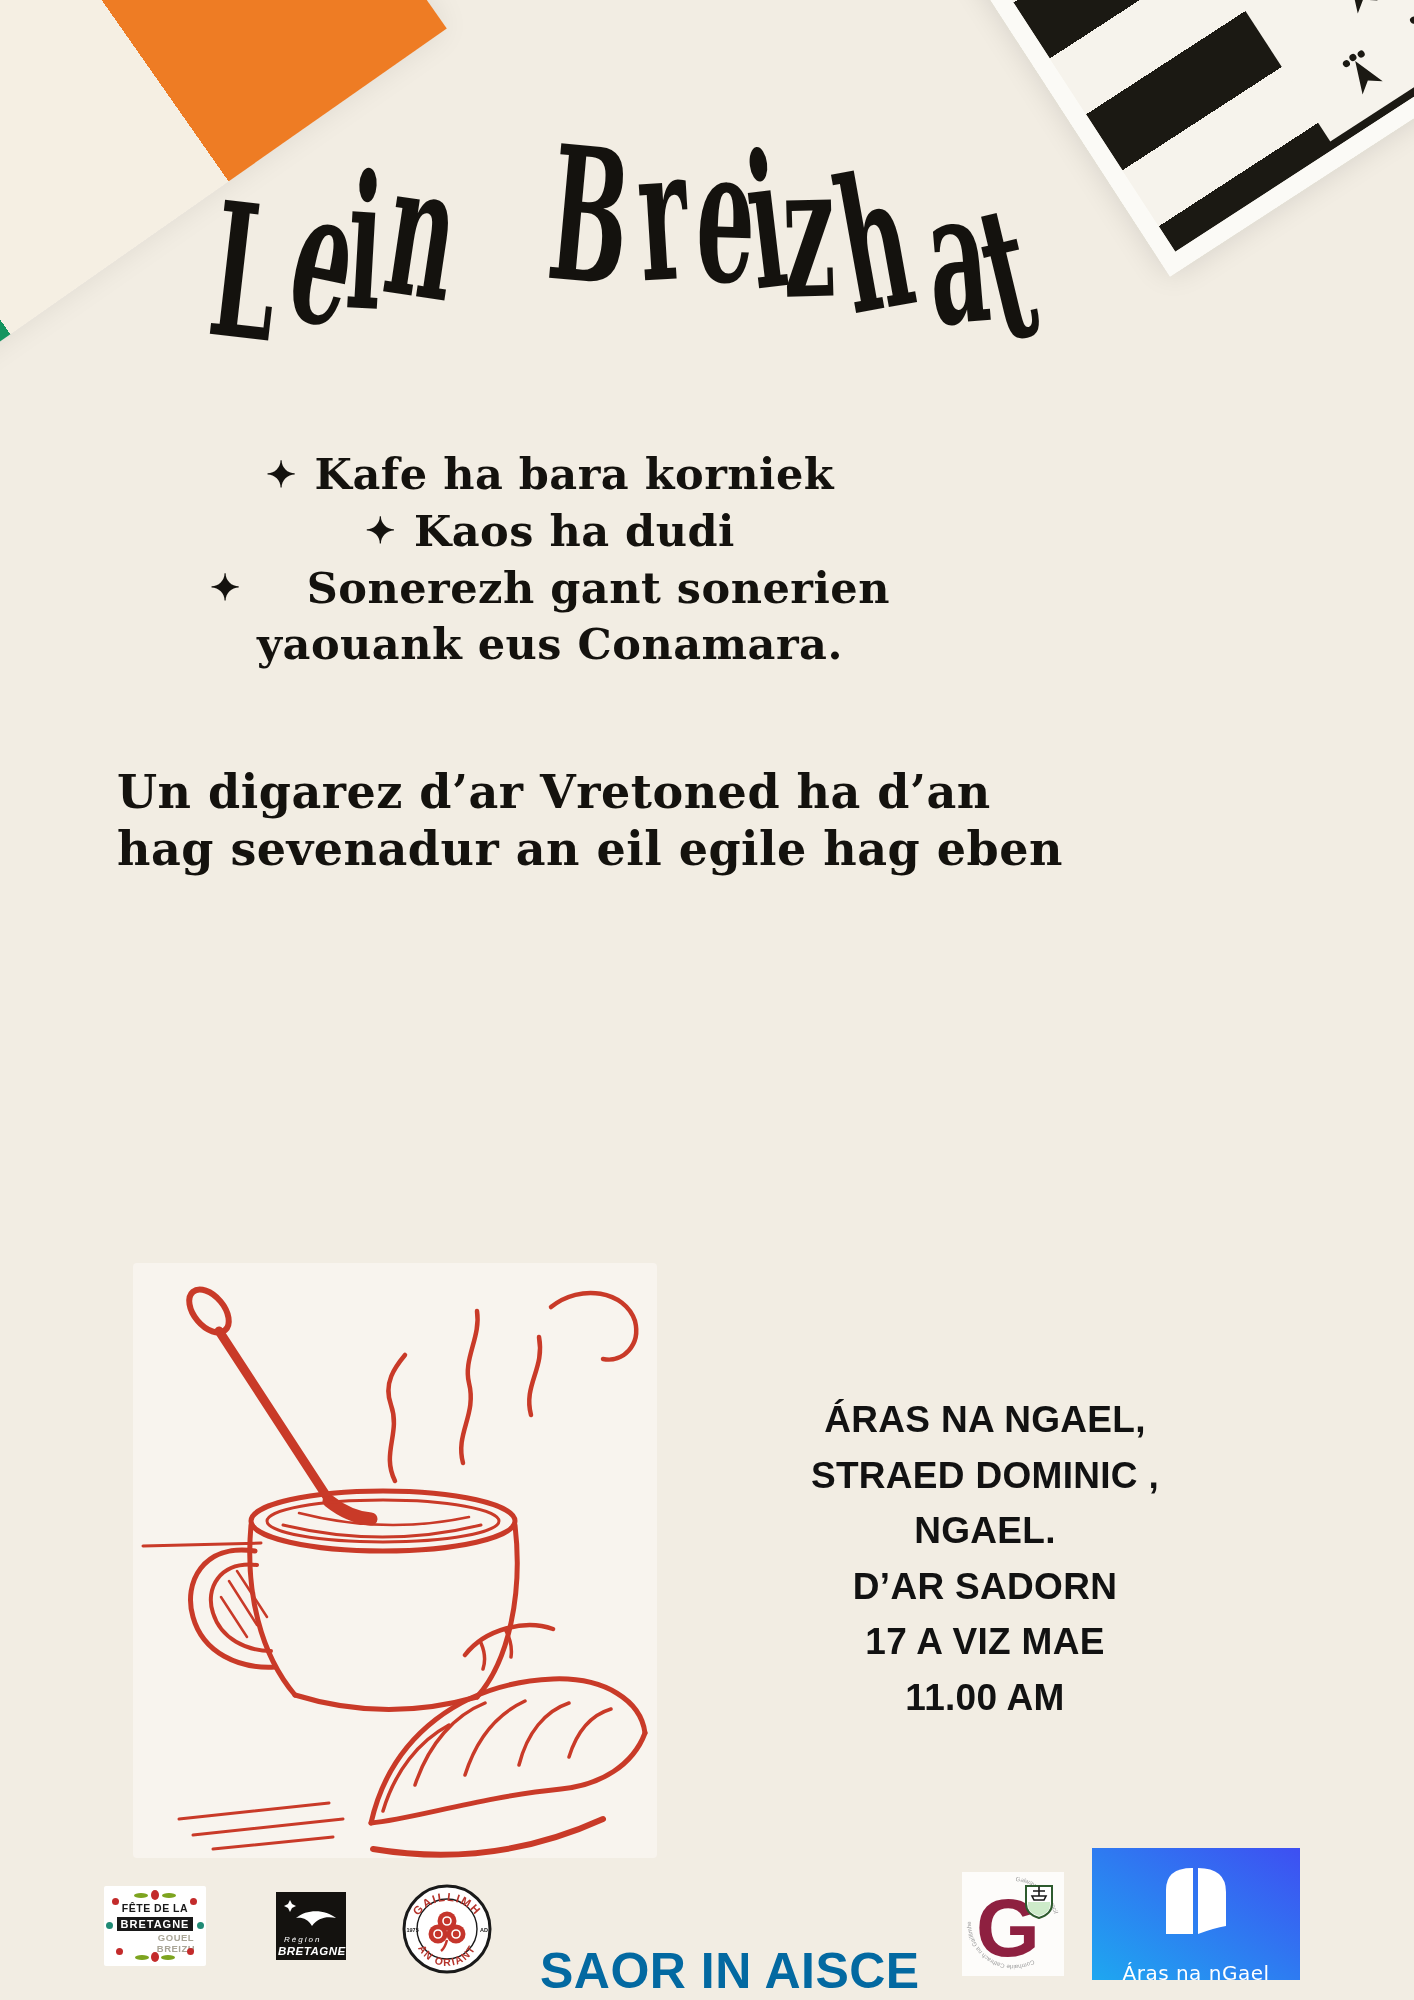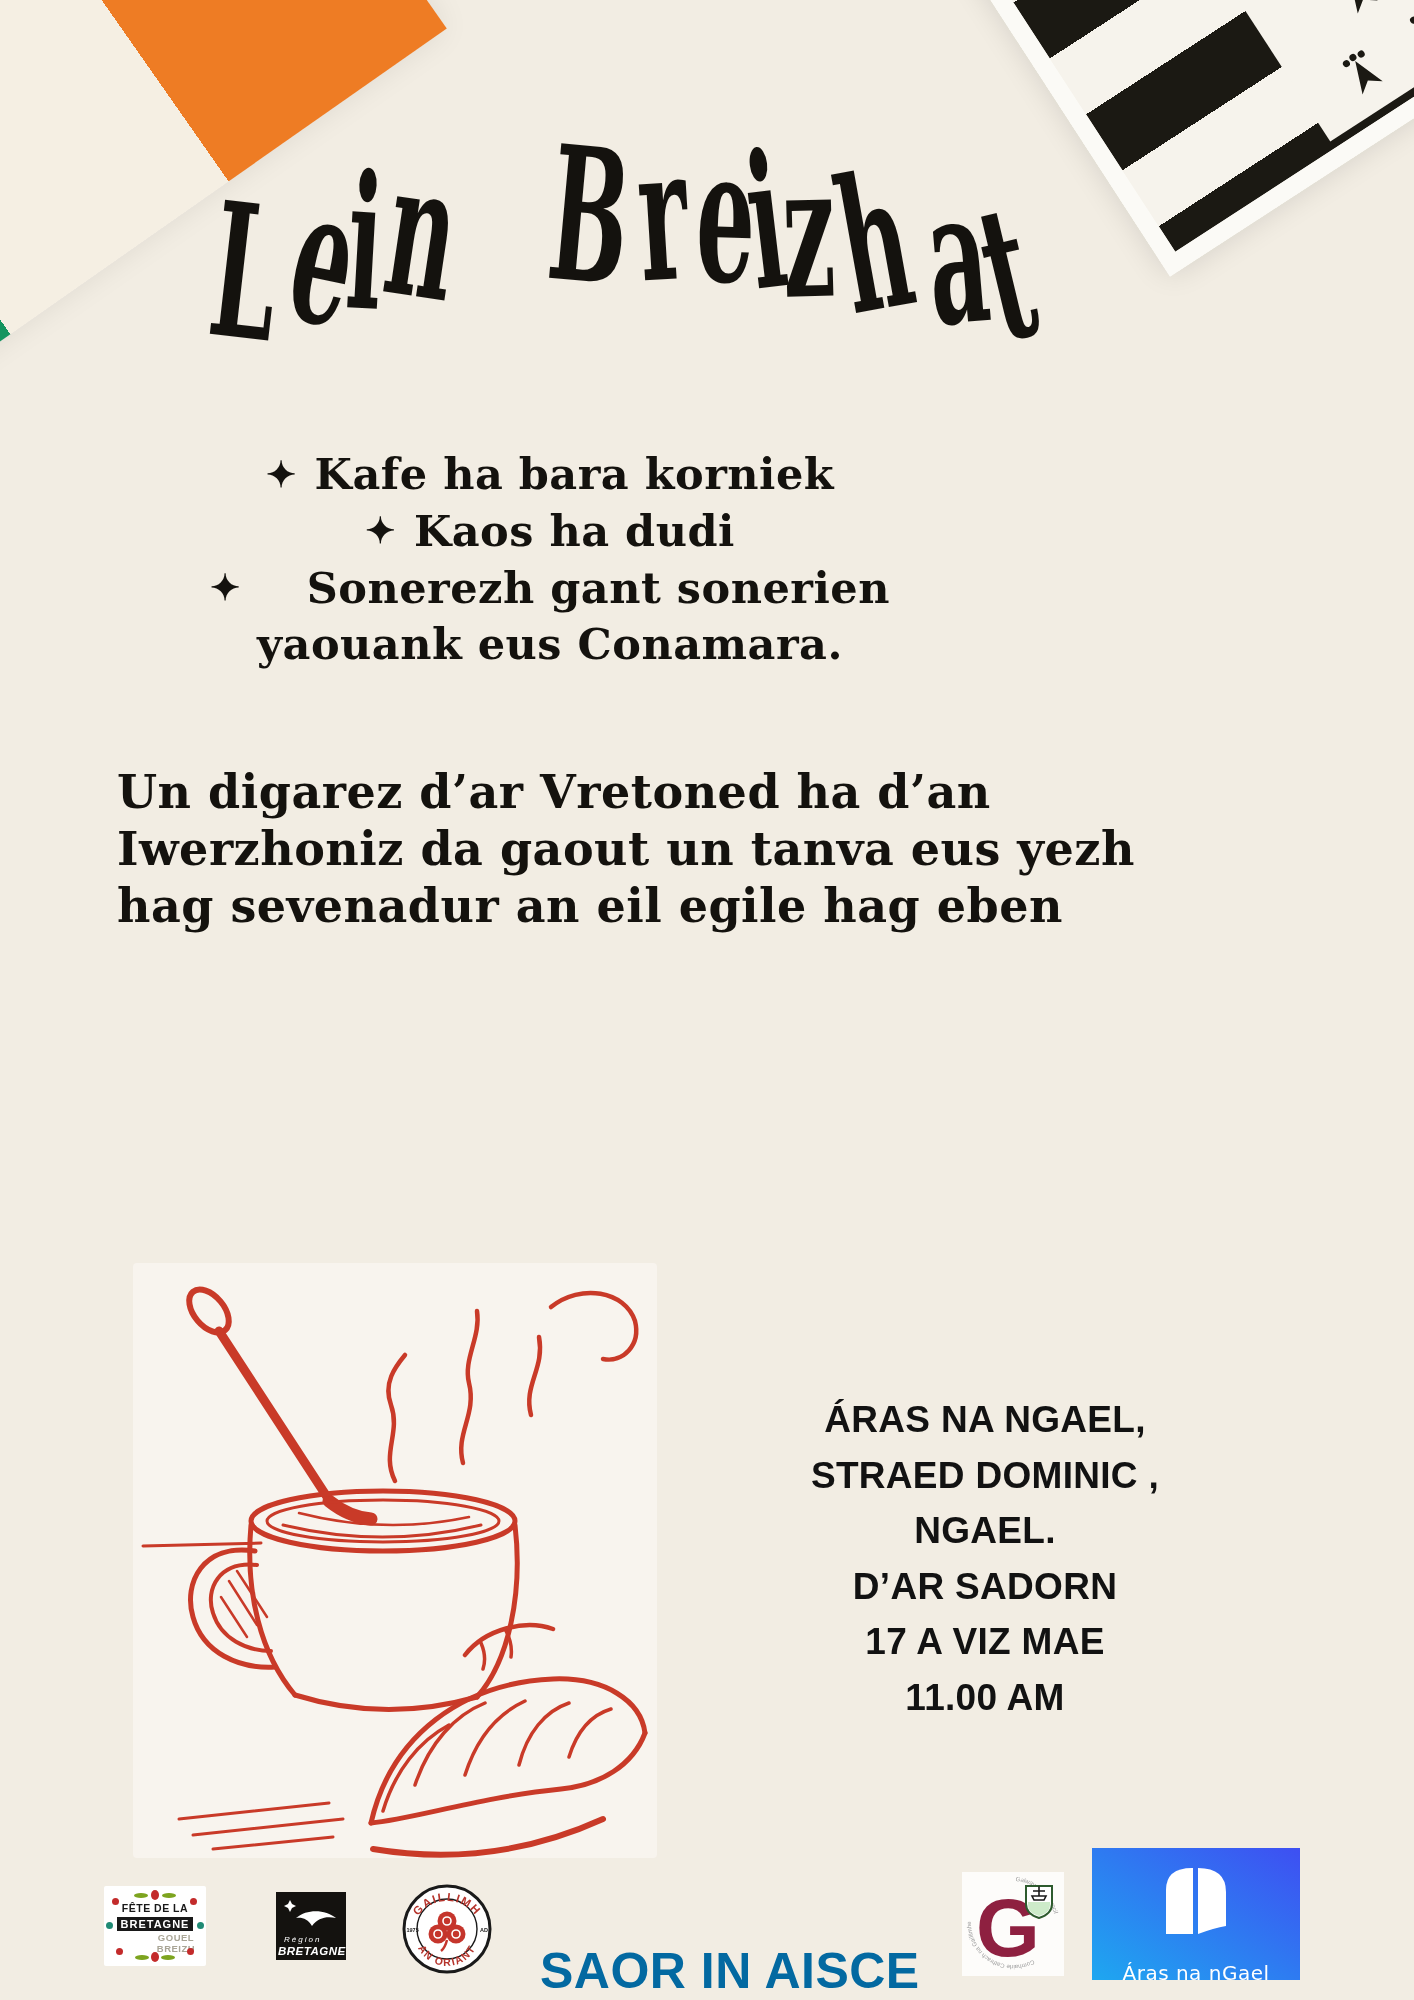--- a/index.html
+++ b/index.html
@@ -142,21 +142,20 @@
       <span>Sonerezh gant sonerien</span>
     </div>
     <div class="bullet-row">
 
       <span>yaouank eus Conamara.</span>
     </div>
   </div>
 
   <div class="paragraph">
     <div>Un digarez d’ar Vretoned ha d’an</div>
-    <div>Iwerzhoniz da gaout un tanva eus yezh</div>
     <div>hag sevenadur an eil egile hag eben</div>
   </div>
 
   <div class="illo">
     <svg viewBox="0 0 524 595" fill="none" stroke="#c93a28" stroke-width="5" stroke-linecap="round">
 
       <path d="M10,283 L128,280" stroke-width="3"></path>
 
       <ellipse cx="76" cy="48" rx="15" ry="25" transform="rotate(-40 76 48)" stroke-width="6"></ellipse>
       <path d="M86,68 L198,240" stroke-width="9"></path>

